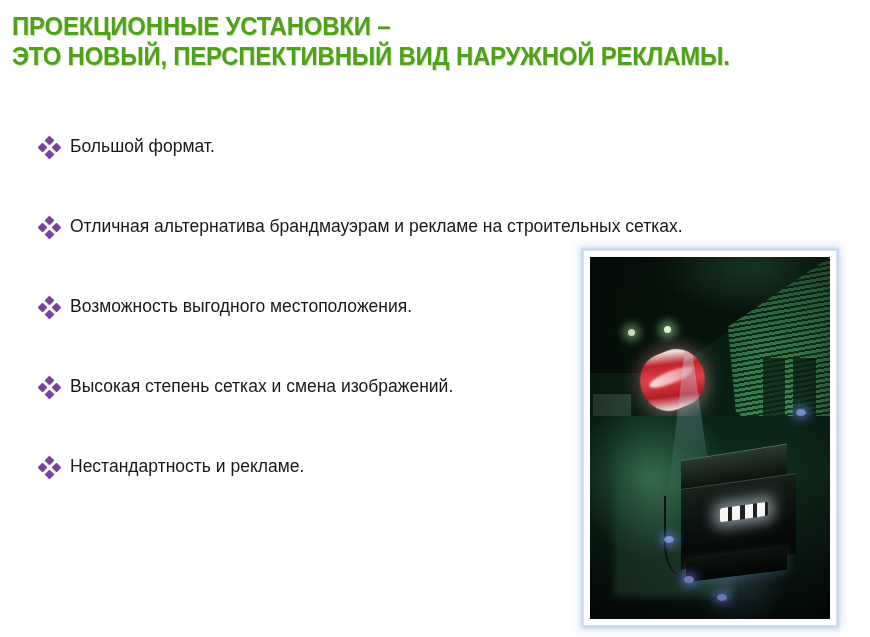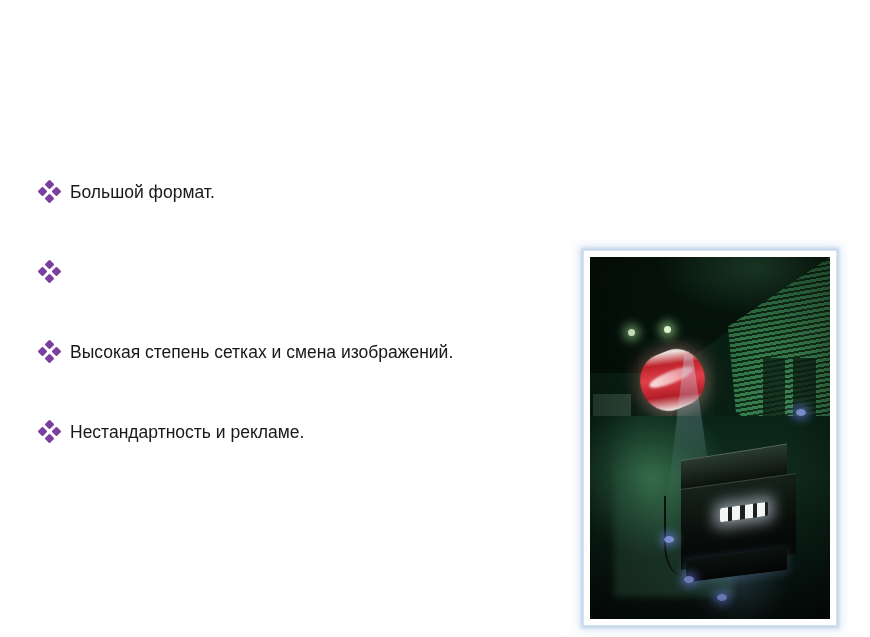--- a/index.html
+++ b/index.html
@@ -43,21 +43,21 @@
 
   
   .bullets {
     position: absolute;
     left: 38px;
     top: 124px;
     width: 520px;
   }
   .bullet-row {
     display: flex;
-    align-items: flex-end;
+    align-items: flex-start;
     height: 80px;
   }
   .bullet-marker {
     flex: 0 0 auto;
     width: 24px;
     height: 24px;
     margin-top: 12px;
     position: relative;
   }
   .bullet-marker i {
@@ -339,42 +339,56 @@
     inset: 0;
     background: radial-gradient(ellipse 78% 72% at 50% 48%, rgba(0,0,0,0) 40%, rgba(0,0,0,0.55) 100%);
     pointer-events: none;
   }
 </style>
 </head>
 <body>
 
 <div class="slide">
 
+  <div class="title-block">
+    <div class="title-line">ПРОЕКЦИОННЫЕ УСТАНОВКИ –</div>
+    <div class="title-line">ЭТО НОВЫЙ, ПЕРСПЕКТИВНЫЙ  ВИД НАРУЖНОЙ РЕКЛАМЫ.</div>
+  </div>
 
   <div class="bullets">
 
     <div class="bullet-row">
       <span class="bullet-marker">
         <i class="d-top"></i>
           <i class="d-left"></i>
           <i class="d-right"></i>
           <i class="d-bottom"></i>
       </span>
       <span class="bullet-text">Большой формат.</span>
     </div>
 
     <div class="bullet-row">
       <span class="bullet-marker">
         <i class="d-top"></i>
           <i class="d-left"></i>
           <i class="d-right"></i>
           <i class="d-bottom"></i>
       </span>
-    </div>
-
+      <span class="bullet-text">Отличная альтернатива брандмауэрам и рекламе на строительных сетках.</span>
+    </div>
+
+    <div class="bullet-row">
+      <span class="bullet-marker">
+        <i class="d-top"></i>
+          <i class="d-left"></i>
+          <i class="d-right"></i>
+          <i class="d-bottom"></i>
+      </span>
+      <span class="bullet-text">Возможность выгодного местоположения.</span>
+    </div>
 
     <div class="bullet-row">
       <span class="bullet-marker">
         <i class="d-top"></i>
           <i class="d-left"></i>
           <i class="d-right"></i>
           <i class="d-bottom"></i>
       </span>
       <span class="bullet-text">Высокая степень сетках и смена изображений.</span>
     </div>

